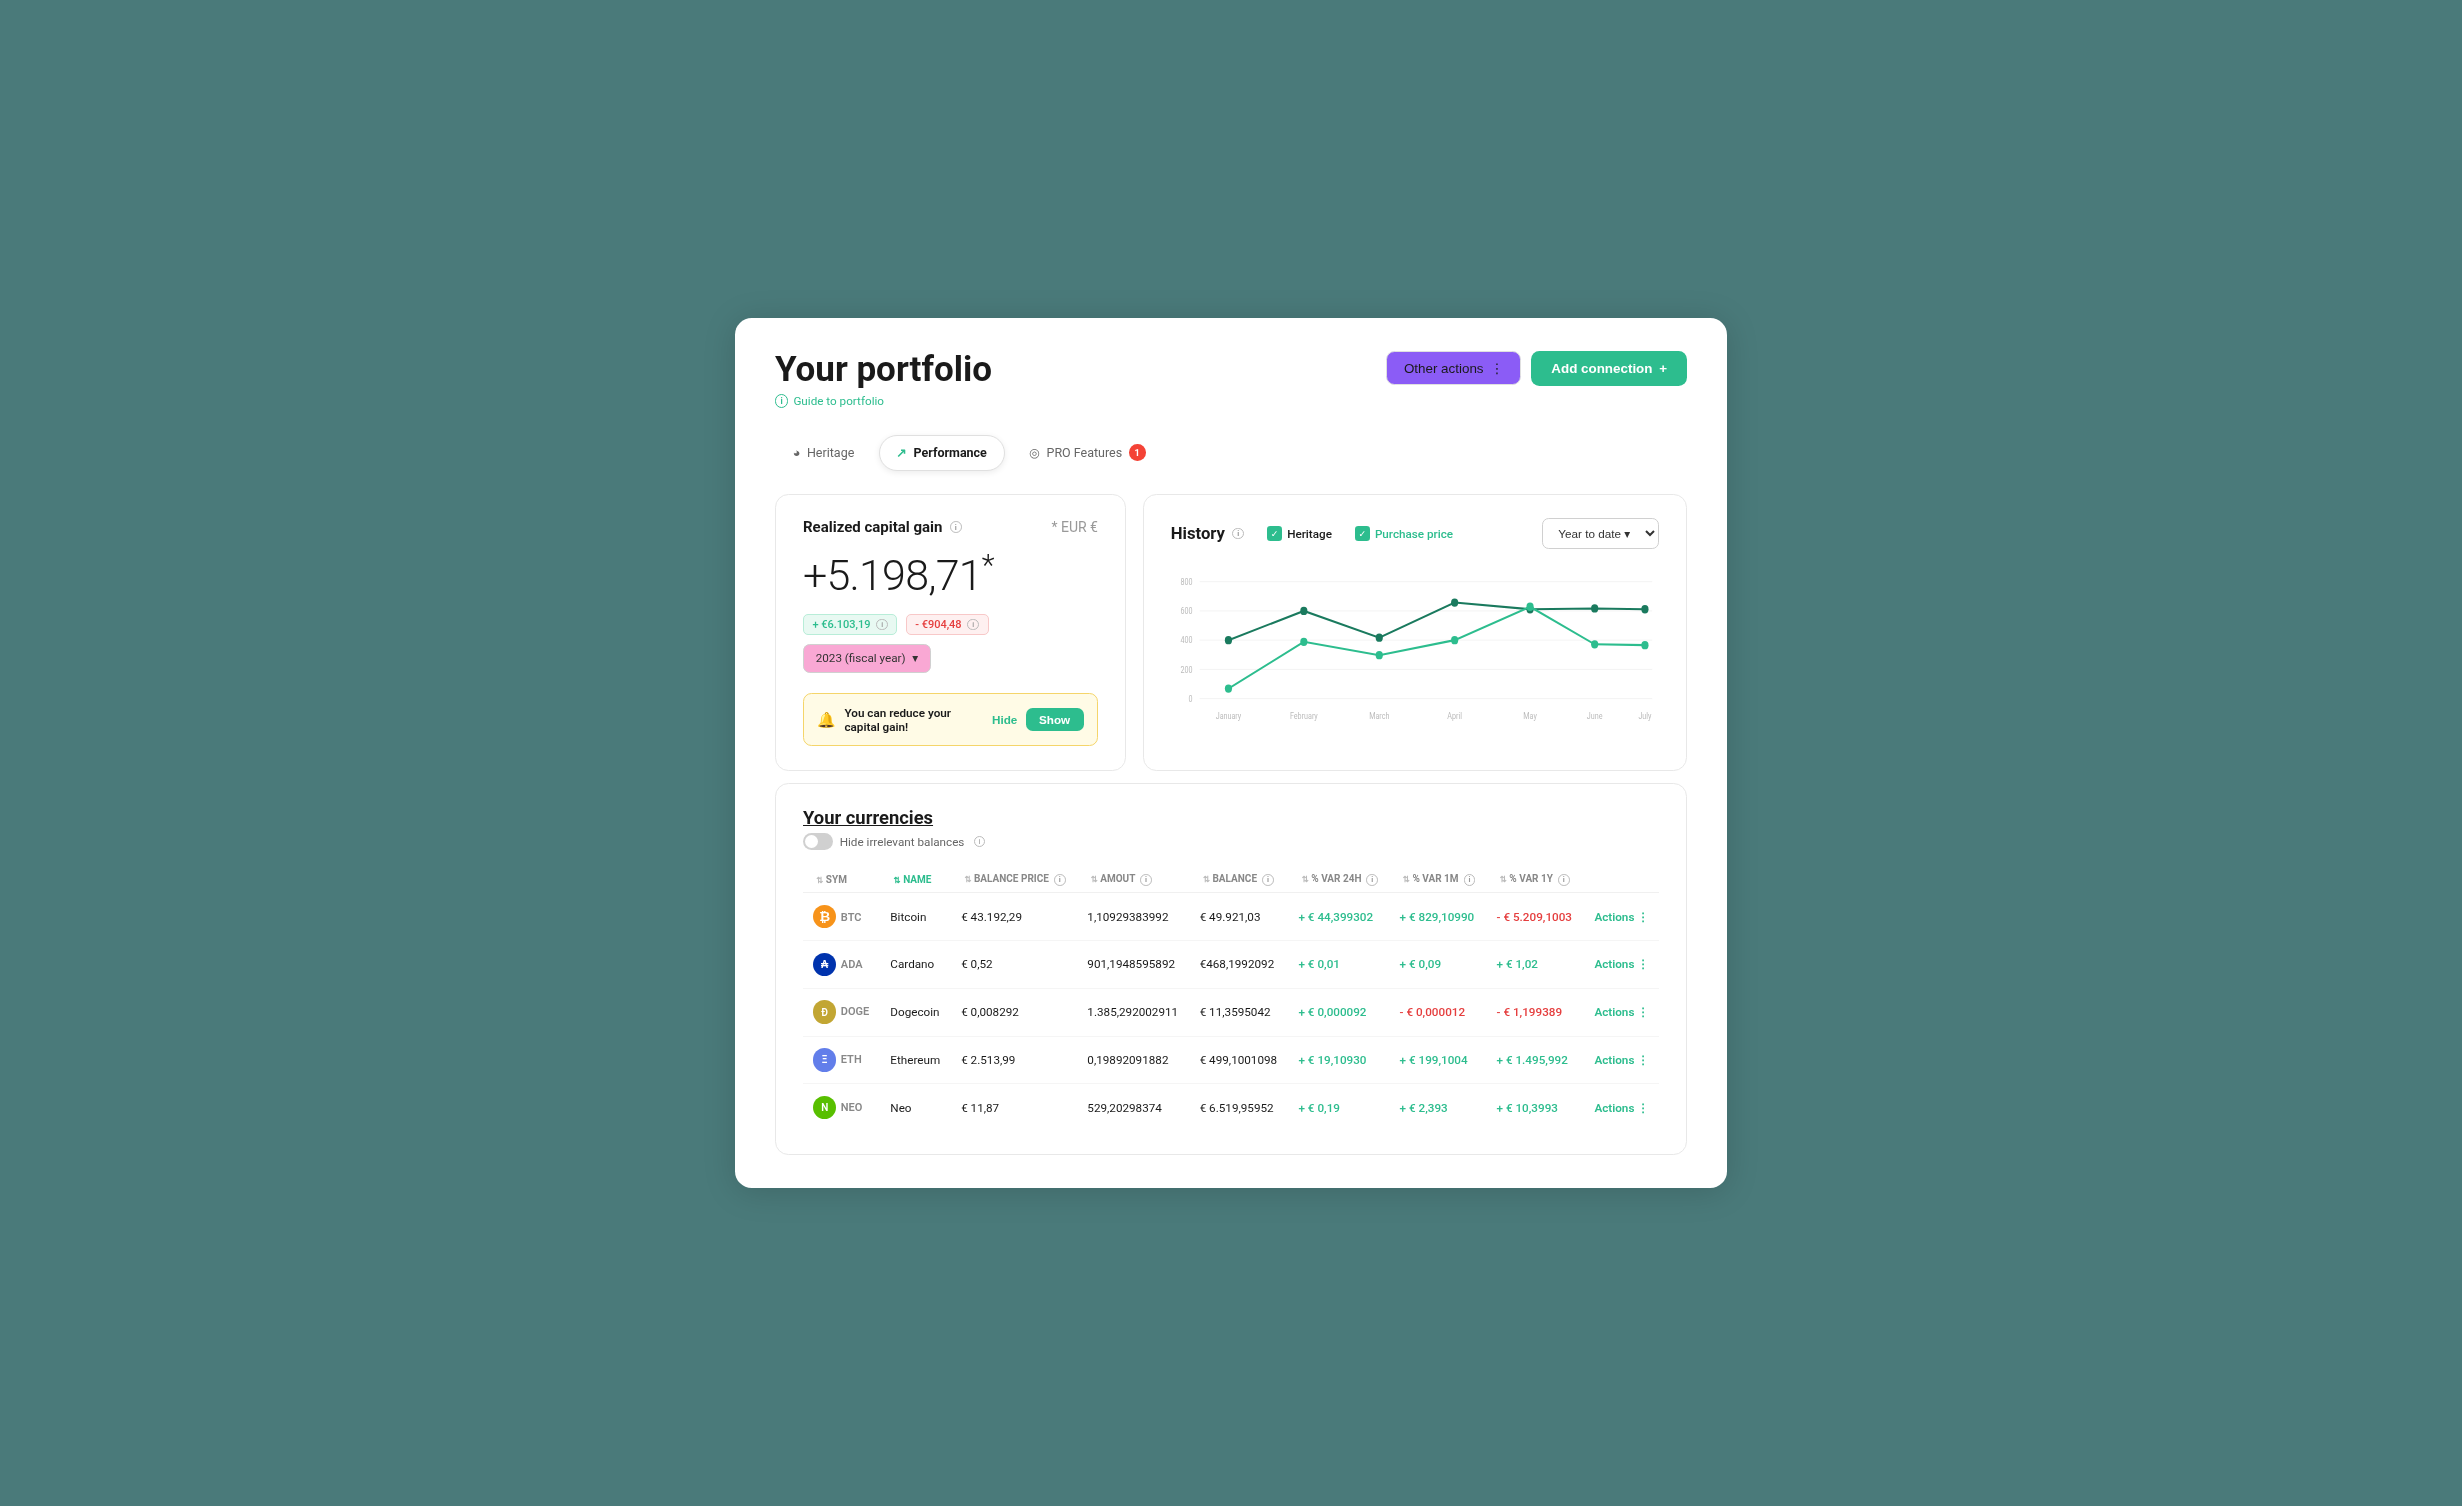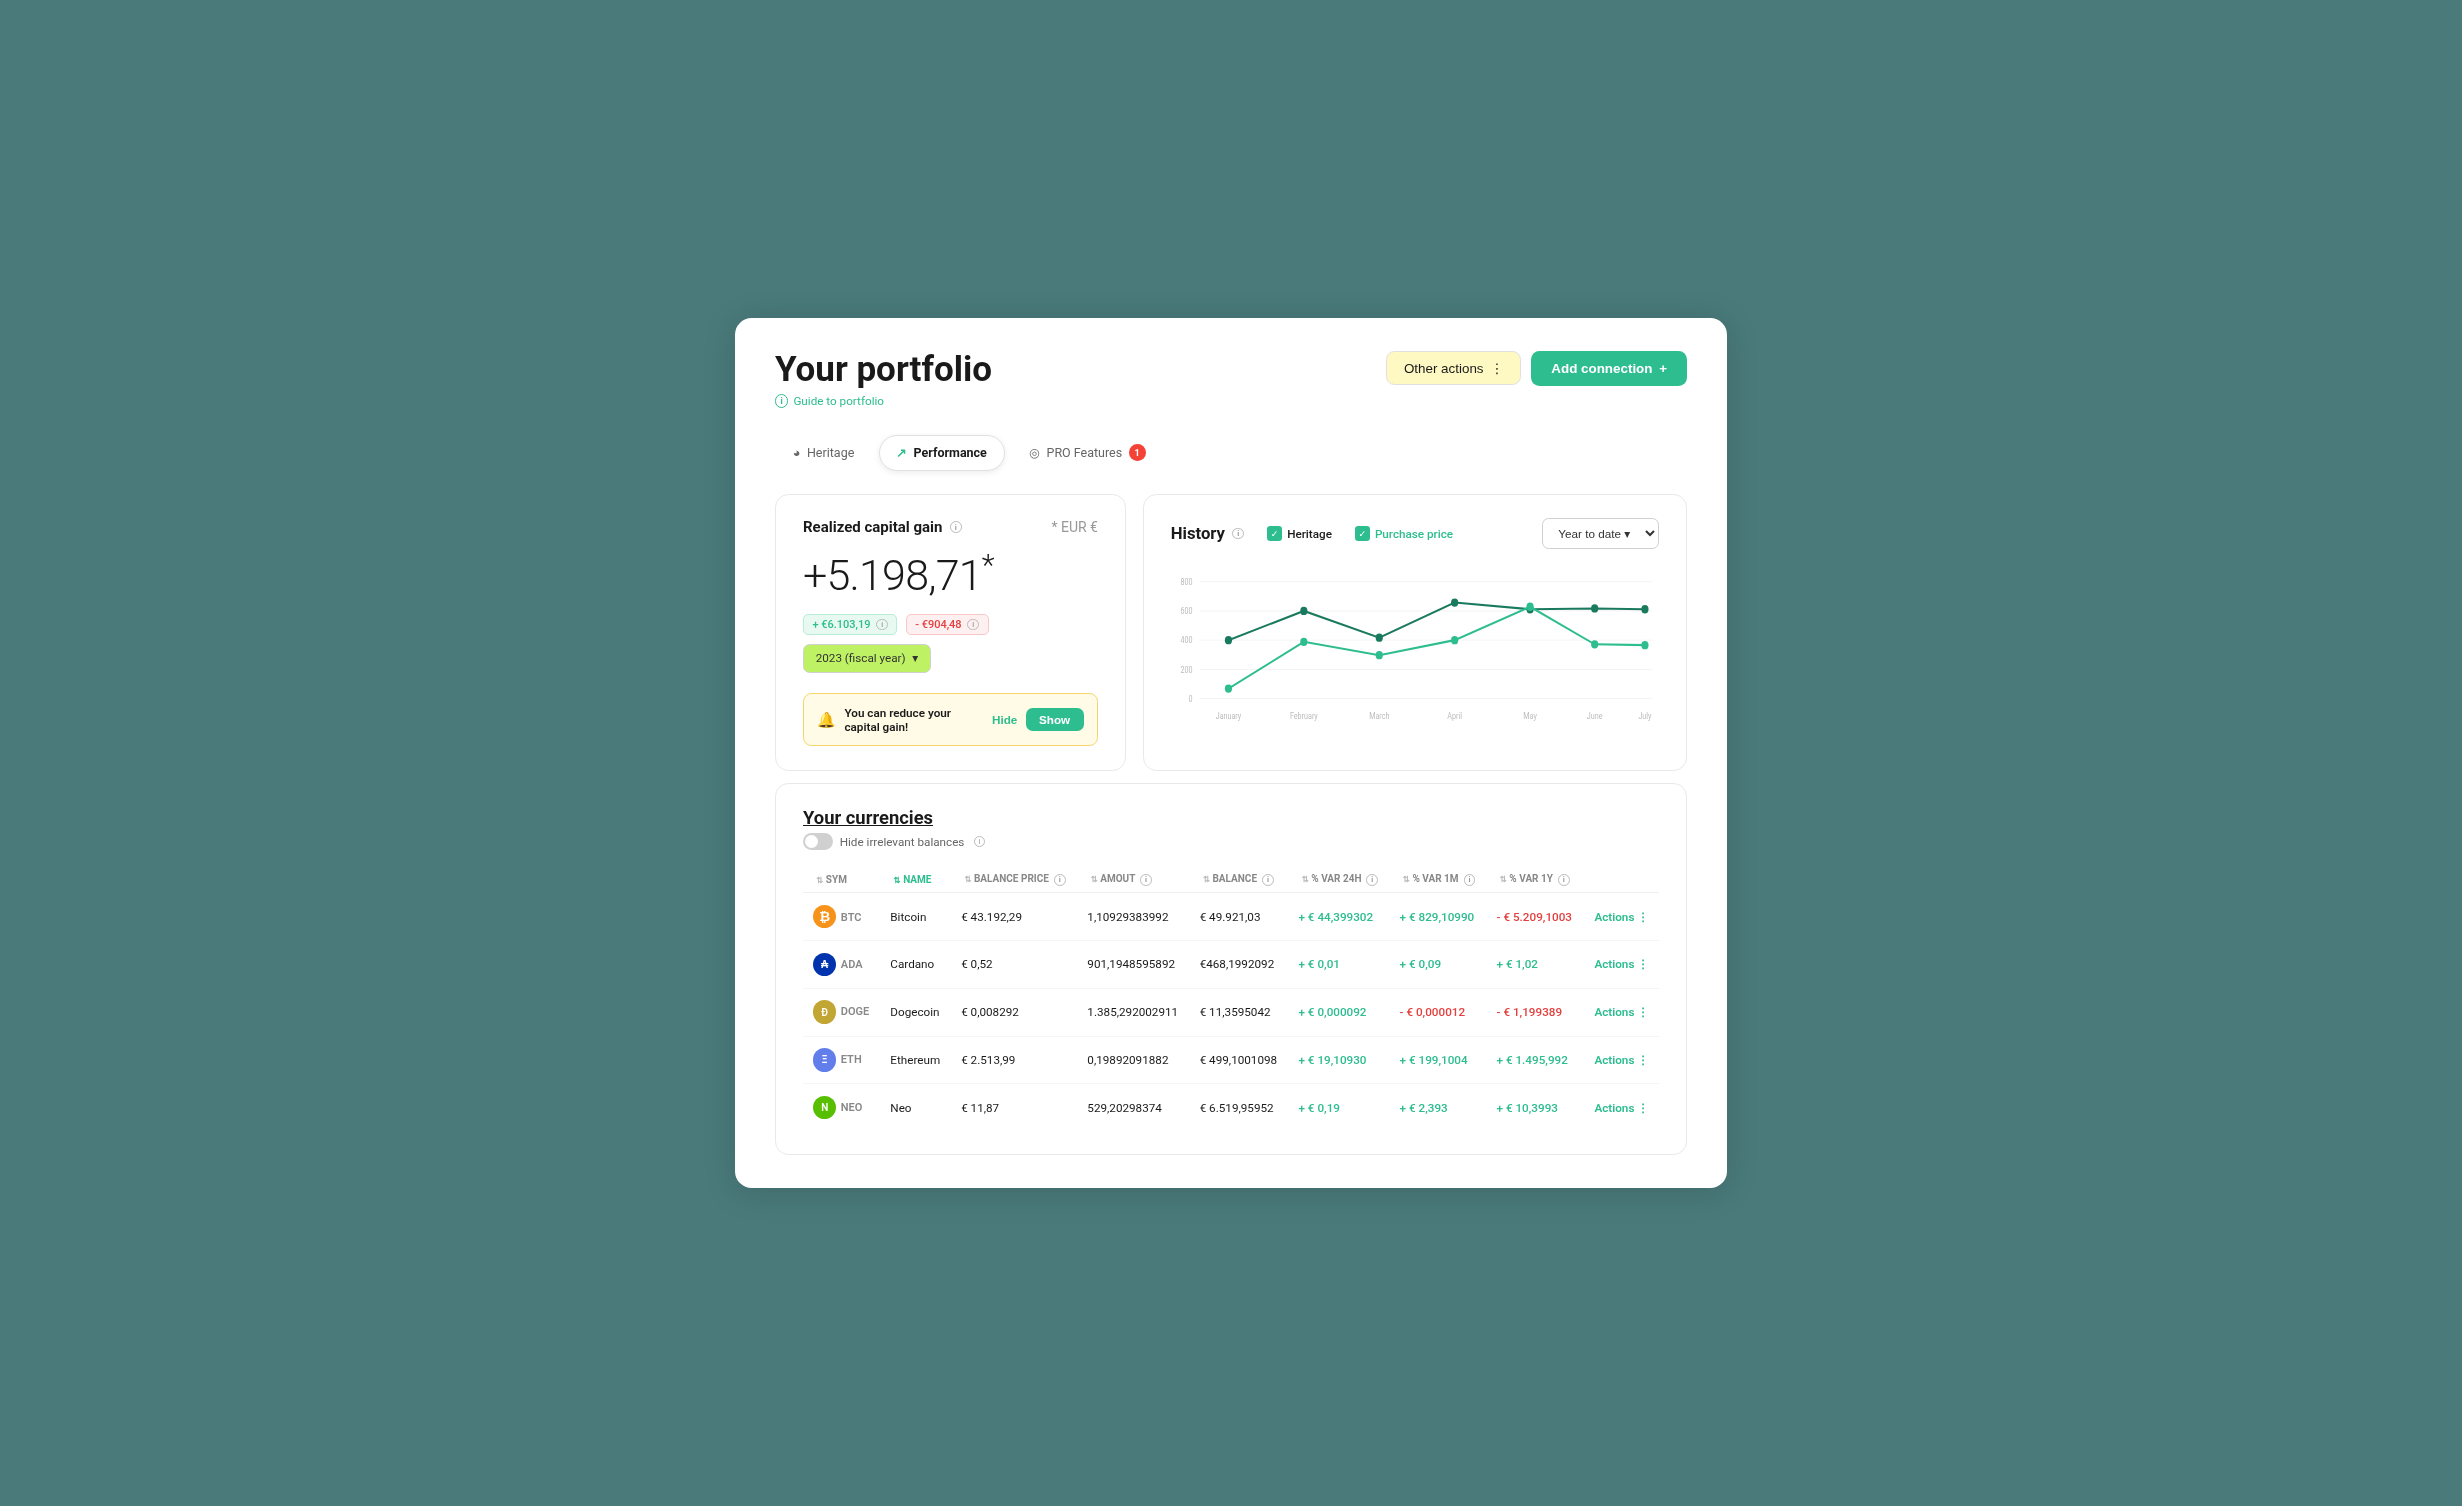--- a/index.html
+++ b/index.html
@@ -59,21 +59,21 @@
       align-items: center;
       gap: 10px;
     }
     .btn-other-actions {
       display: flex;
       align-items: center;
       gap: 6.7px;
       padding: 8.4px 16.7px;
       border: 1.3px solid #e0e0e0;
       border-radius: 8.4px;
-      background: #fef9c3;
+      background: #8b5cf6;
       font-size: 13.4px;
       font-weight: 500;
       color: #1a1a1a;
       cursor: pointer;
     }
     .btn-add-connection {
       display: flex;
       align-items: center;
       gap: 6.7px;
       padding: 10px 20px;
@@ -200,21 +200,21 @@
       display: flex;
       align-items: center;
       gap: 3.3px;
     }
     .fiscal-year-select {
       padding: 6.7px 11.7px;
       border: 1.3px solid #d0d0d0;
       border-radius: 6.7px;
       font-size: 11.7px;
       color: #333;
-      background: #bef264;
+      background: #f9a8d4;
       cursor: pointer;
       display: flex;
       align-items: center;
       gap: 6.7px;
     }
     .alert-banner {
       background: #fffbe6;
       border: 1.3px solid #f5d56a;
       border-radius: 8.4px;
       padding: 11.7px 13.4px;

